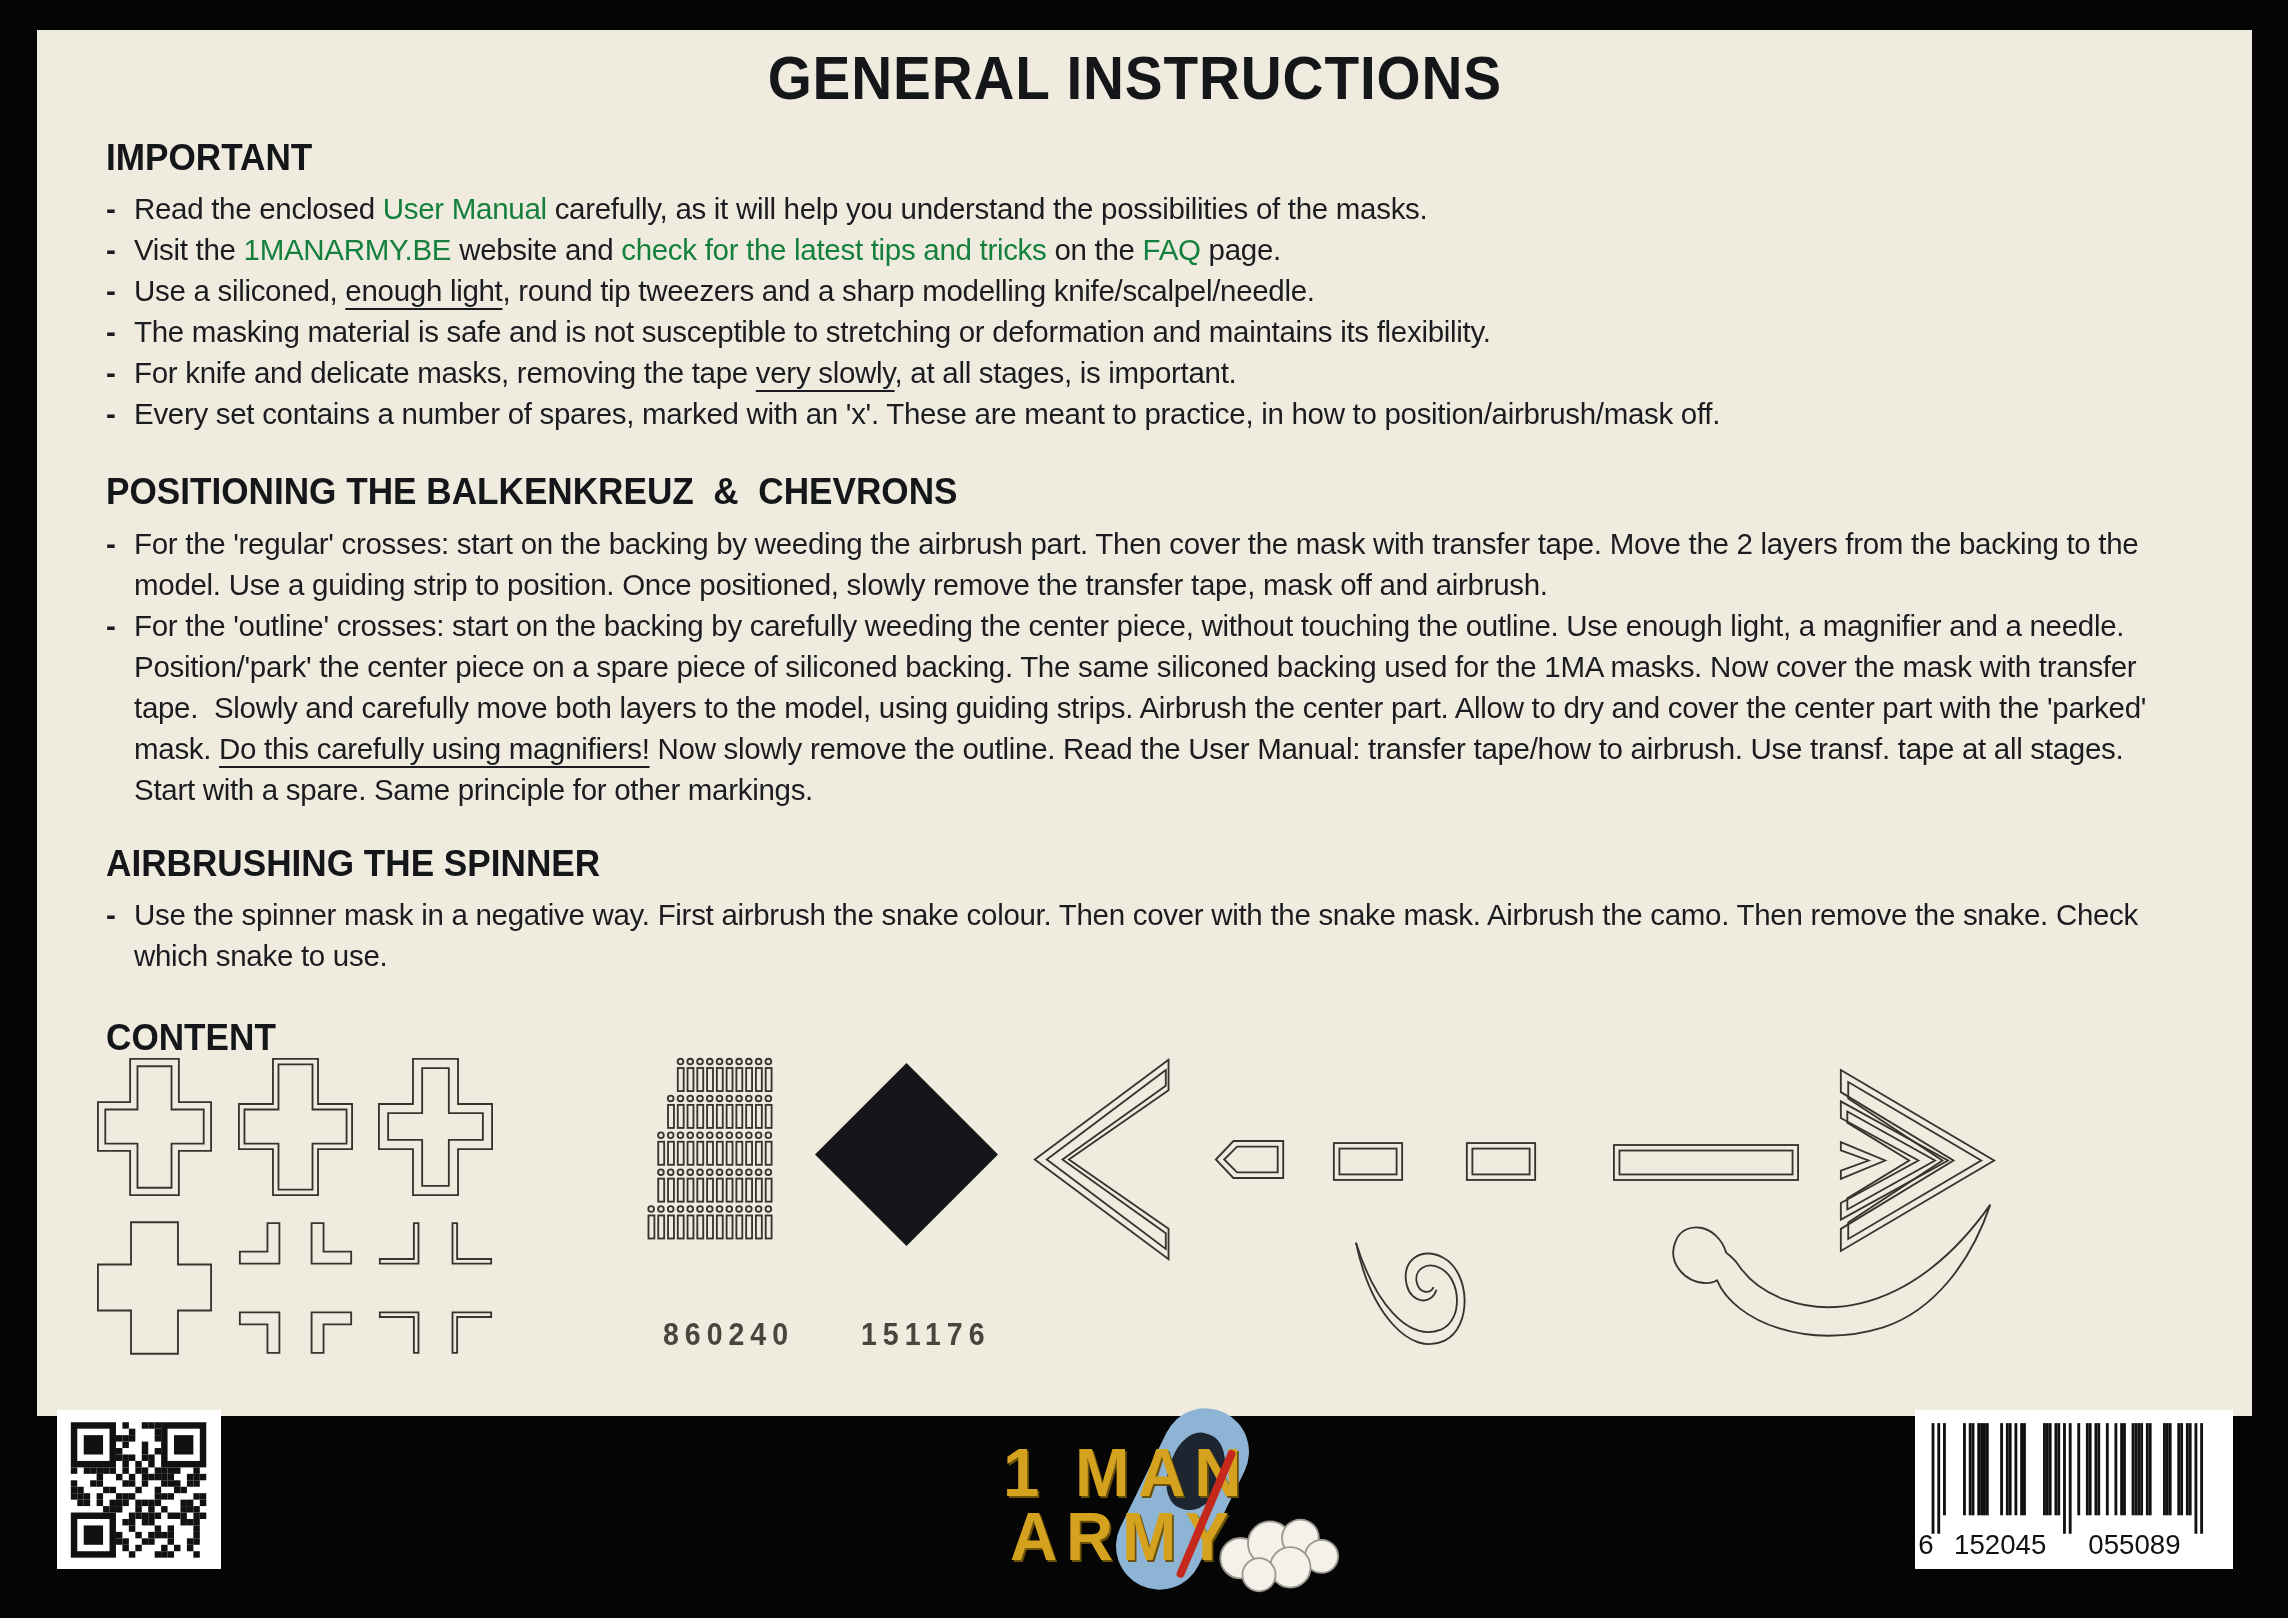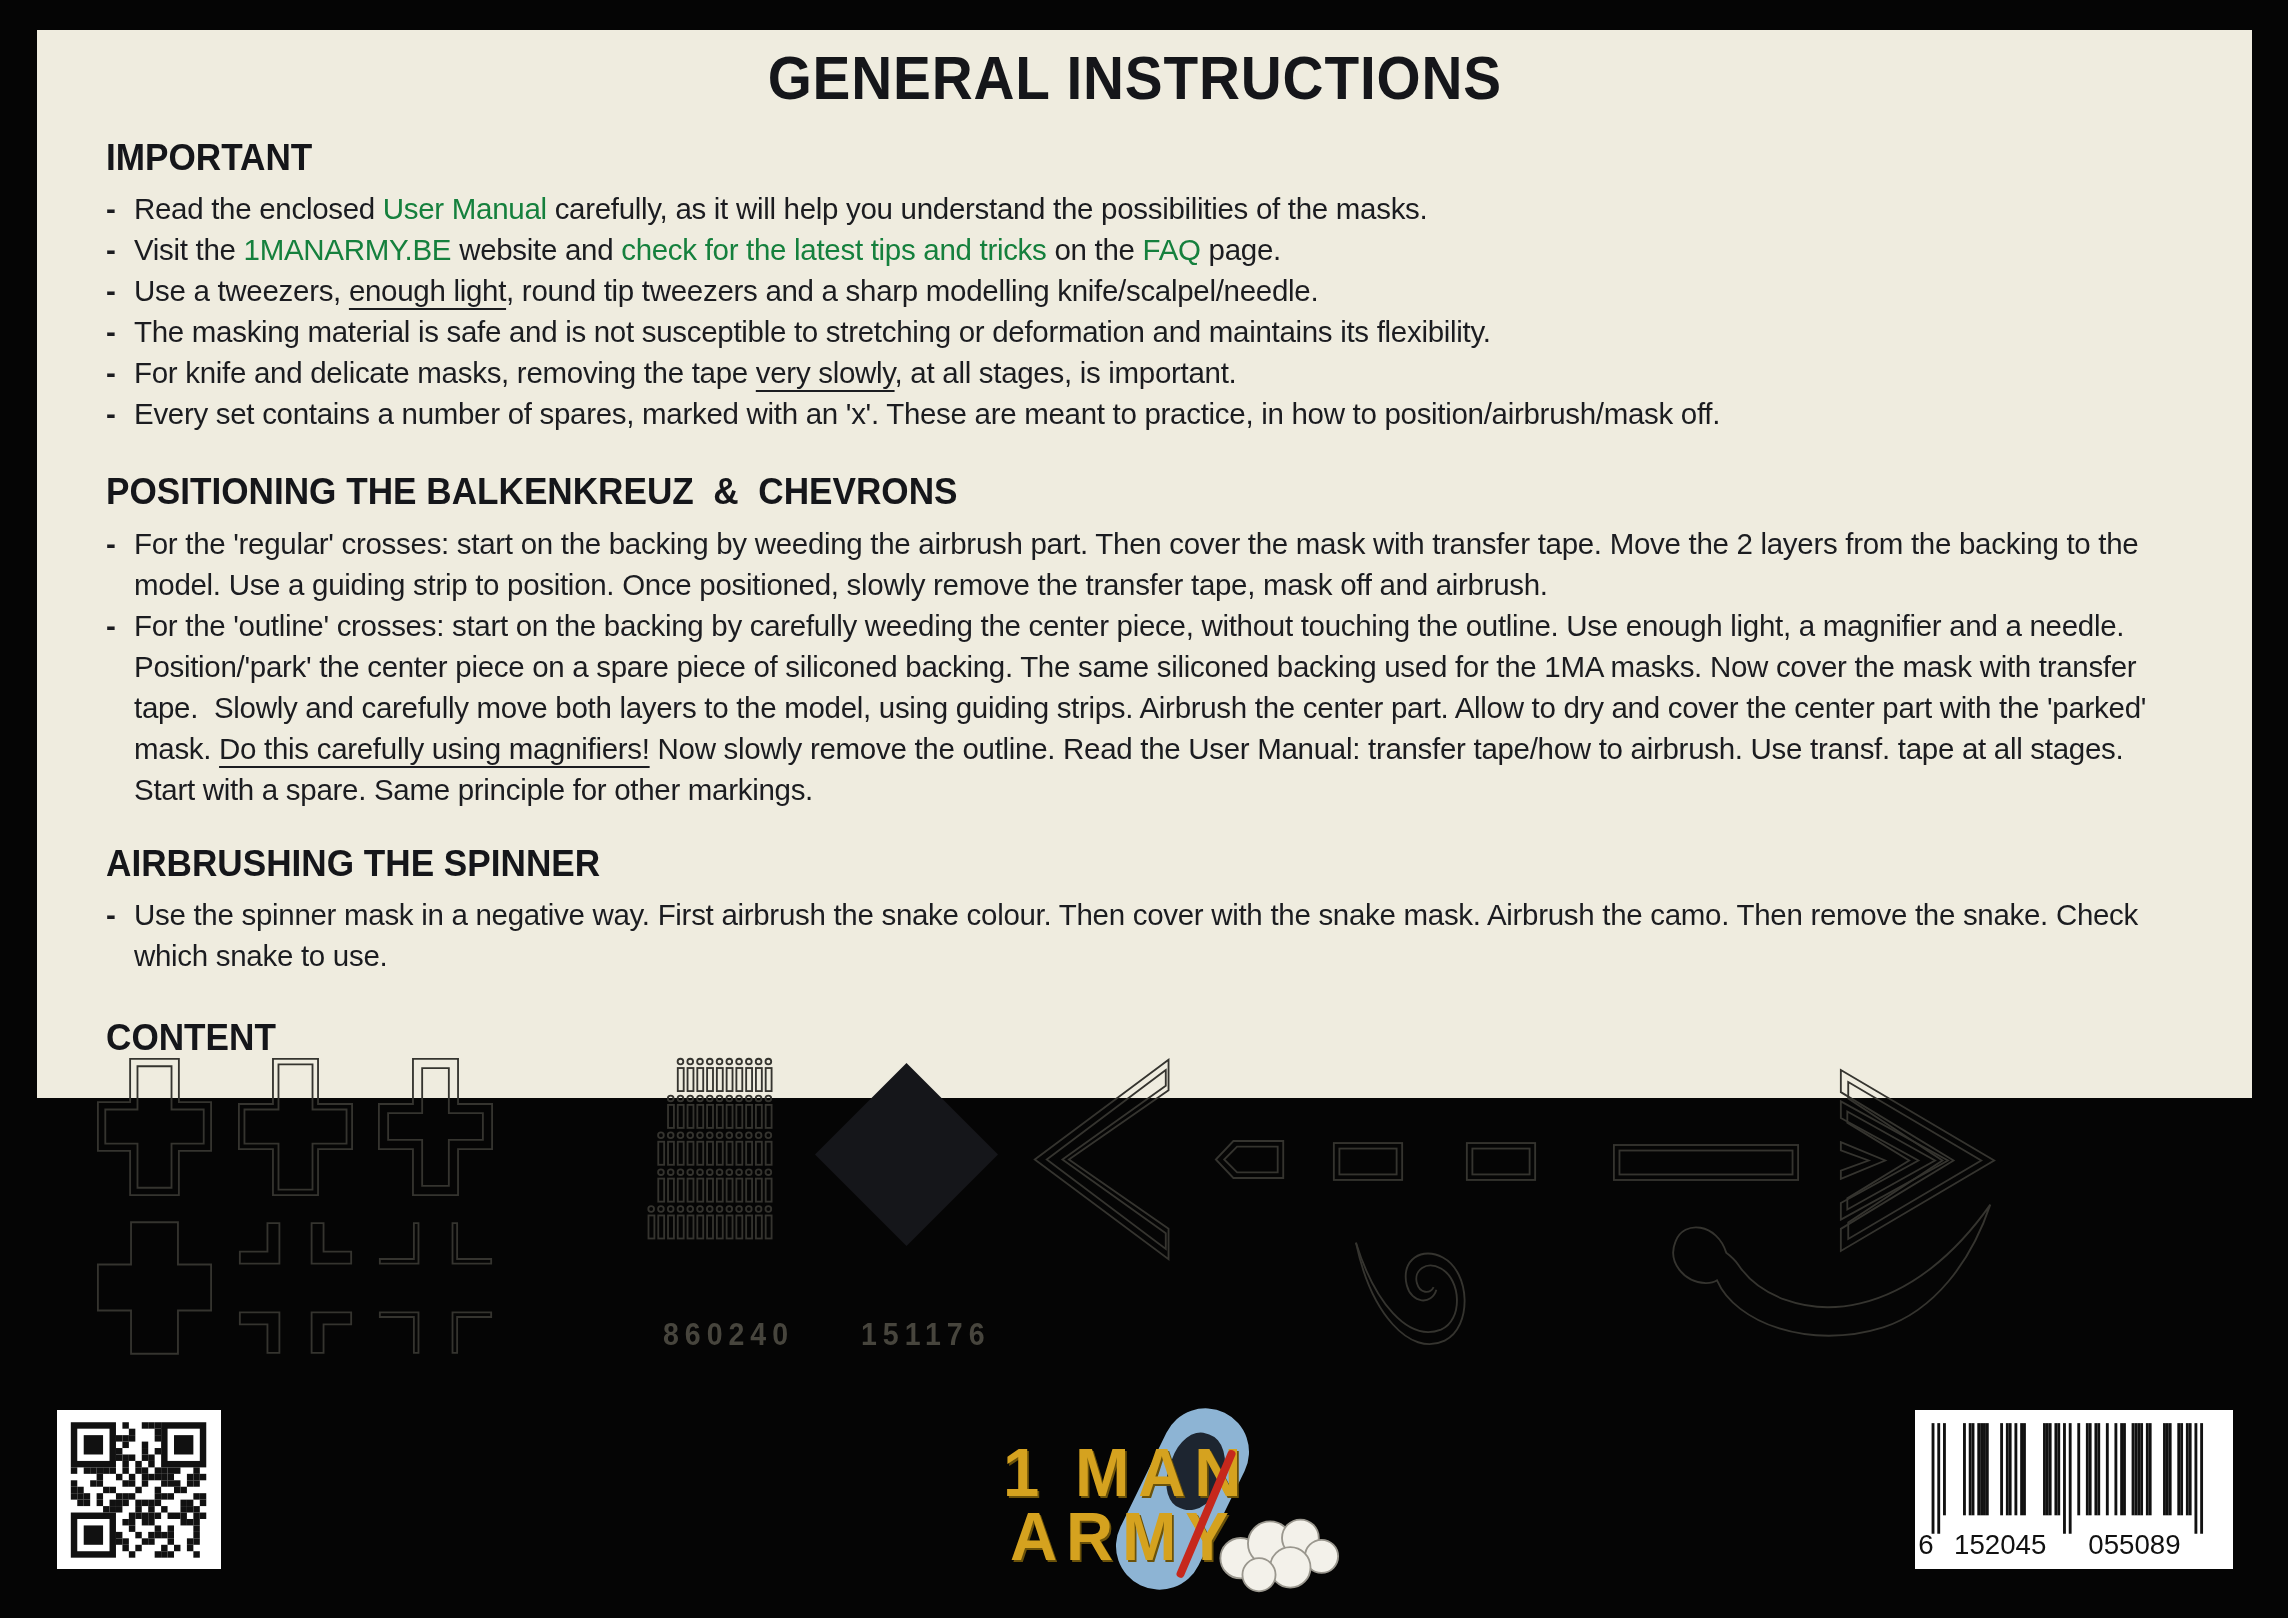--- a/index.html
+++ b/index.html
@@ -1,21 +1,21 @@
 <!DOCTYPE html>
 <html style="font-size:14.8px"><head>
 <meta charset="utf-8">
 <style>
   html,body{margin:0;padding:0;}
   body{
     width:2289px;height:1619px;position:relative;background:#050505;
     font-family:"Liberation Sans", sans-serif;color:#1b1c20;overflow:hidden;
   }
   .panel{
-    position:absolute;left:37px;top:30px;width:2215px;height:1068px;
+    position:absolute;left:37px;top:30px;width:2215px;height:1386px;
     background:#efecdf;box-sizing:border-box;padding:13px 88px 0 69px;
   }
   .title-row{text-align:center;height:85px;}
   .title{
     display:inline-block;font-size:61px;font-weight:700;letter-spacing:0.9px;
     transform:scaleX(0.93);transform-origin:center;color:#15161a;white-space:pre;
   }
   h2.sec{
     font-size:37px;font-weight:700;color:#15161a;margin:0;line-height:42px;
     transform:scaleX(0.95);transform-origin:left;white-space:pre-wrap;
@@ -78,21 +78,21 @@
     <div class="bullet">
         <span class="dash">-</span>
         <div class="btext"><span class="seg-p">Read the enclosed </span><span class="seg-l">User Manual</span><span class="seg-p"> carefully, as it will help you understand the possibilities of the masks.</span></div>
       </div>
     <div class="bullet">
         <span class="dash">-</span>
         <div class="btext"><span class="seg-p">Visit the </span><span class="seg-l">1MANARMY.BE</span><span class="seg-p"> website and </span><span class="seg-l">check for the latest tips and tricks</span><span class="seg-p"> on the </span><span class="seg-l">FAQ</span><span class="seg-p"> page.</span></div>
       </div>
     <div class="bullet">
         <span class="dash">-</span>
-        <div class="btext"><span class="seg-p">Use a tweezers, </span><span class="seg-u">enough light</span><span class="seg-p">, round tip tweezers and a sharp modelling knife/scalpel/needle.</span></div>
+        <div class="btext"><span class="seg-p">Use a siliconed, </span><span class="seg-u">enough light</span><span class="seg-p">, round tip tweezers and a sharp modelling knife/scalpel/needle.</span></div>
       </div>
     <div class="bullet">
         <span class="dash">-</span>
         <div class="btext"><span class="seg-p">The masking material is safe and is not susceptible to stretching or deformation and maintains its flexibility.</span></div>
       </div>
     <div class="bullet">
         <span class="dash">-</span>
         <div class="btext"><span class="seg-p">For knife and delicate masks, removing the tape </span><span class="seg-u">very slowly</span><span class="seg-p">, at all stages, is important.</span></div>
       </div>
     <div class="bullet">

